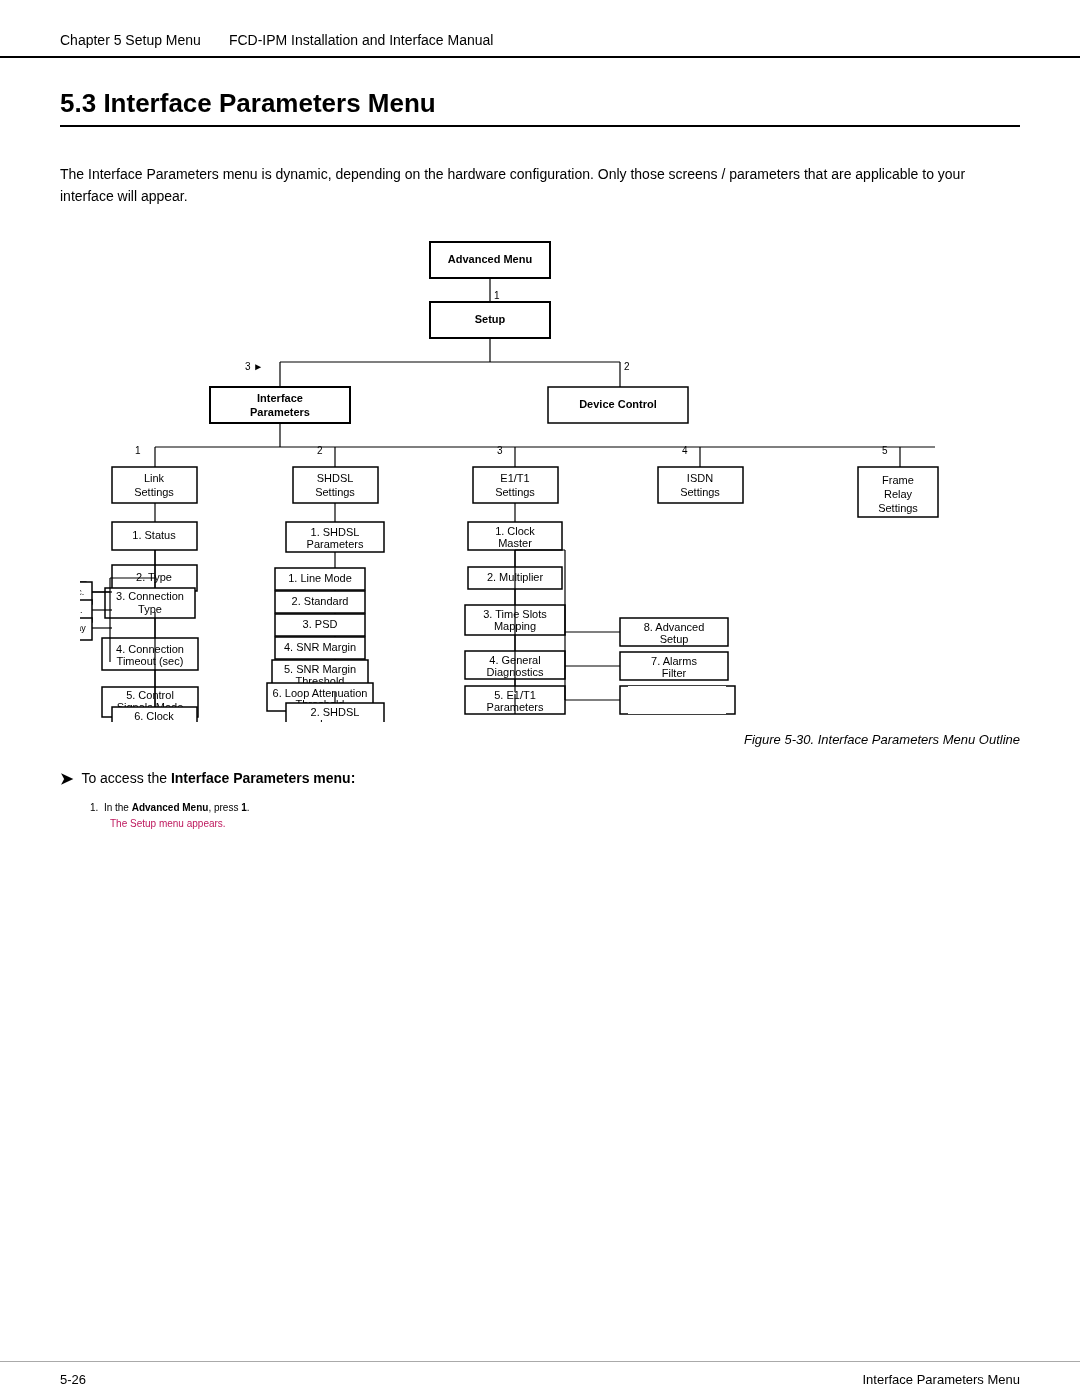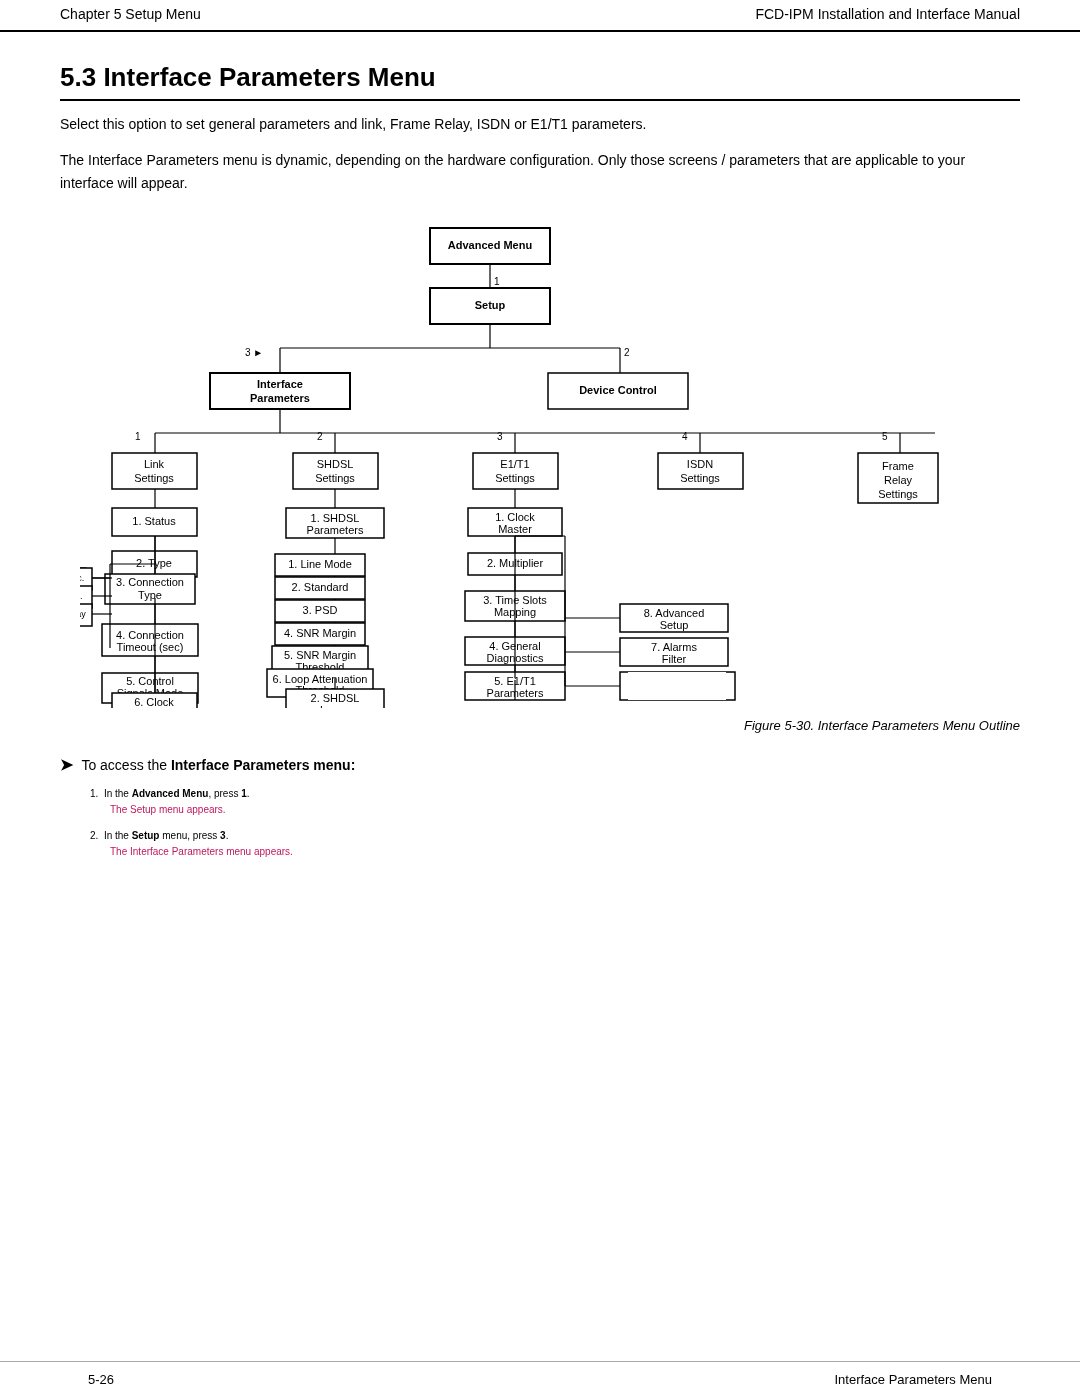--- a/index.html
+++ b/index.html
@@ -8,36 +8,35 @@
       background: #fff;
       color: #000;
       width: 1080px;
       min-height: 1397px;
       font-size: 14px;
     }
 
     
     .page-header {
       display: flex;
-      justify-content: space-between;
       align-items: flex-end;
-      padding: 6px 60px 8px 60px;
+      padding: 32px 60px 8px 60px;
       border-bottom: 2px solid #000;
       gap: 28px;
     }
 
     
     .page-content {
       padding: 30px 60px 30px 60px;
     }
 
     .section-title {
       font-size: 26px;
       font-weight: bold;
-      margin-bottom: 12px;
+      margin-bottom: 36px;
       padding-bottom: 6px;
       border-bottom: 2px solid #000;
     }
 
     .intro-text {
       font-size: 14px;
       line-height: 1.6;
       margin-bottom: 14px;
     }
 
@@ -85,21 +84,21 @@
     }
 
     
     .page-footer {
       position: fixed;
       bottom: 0;
       left: 0;
       width: 1080px;
       display: flex;
       justify-content: space-between;
-      padding: 10px 88px;
+      padding: 10px 60px;
       border-top: 1px solid #aaa;
       font-size: 13px;
       background: #fff;
     }
 
     
     .diagram-svg {
       font-family: Arial, sans-serif;
     }
     .box {
@@ -141,21 +140,20 @@
   <span>Chapter 5  Setup Menu</span>
   <span>FCD-IPM Installation and Interface Manual</span>
 </div>
 
 <div class="page-content">
 
   <h1 class="section-title">
     <span>5.3</span>&nbsp;<span>Interface Parameters Menu</span>
   </h1>
 
-  <p class="intro-text">Select this option to set general parameters and link, Frame Relay, ISDN or E1/T1 parameters.</p>
   <p class="intro-text">The Interface Parameters menu is dynamic, depending on the hardware configuration. Only those screens / parameters that are applicable to your interface will appear.</p>
 
   <div class="diagram-container">
     <svg class="diagram-svg" width="920" height="490" viewBox="0 0 920 490">
 
       <rect x="350" y="10" width="120" height="36" class="box-bold"></rect>
       <text x="410" y="28" class="label-bold">Advanced Menu</text>
 
       <line x1="410" y1="46" x2="410" y2="70" class="line"></line>
 
@@ -369,24 +367,20 @@
     <span class="instruction-title">
       To access the <strong>Interface Parameters menu:</strong>
     </span>
   </div>
 
   <div class="steps">
     <div class="step">
       1. &nbsp;In the <strong>Advanced Menu</strong>, press <strong>1</strong>.
       <div class="step-sub">The Setup menu appears.</div>
     </div>
-    <div class="step">
-      2. &nbsp;In the <strong>Setup</strong> menu, press <strong>3</strong>.
-      <div class="step-sub">The Interface Parameters menu appears.</div>
-    </div>
   </div>
 
 </div>
 
 <div class="page-footer">
   <span>5-26</span>
   <span>Interface Parameters Menu</span>
 </div>
 
 </body></html>

